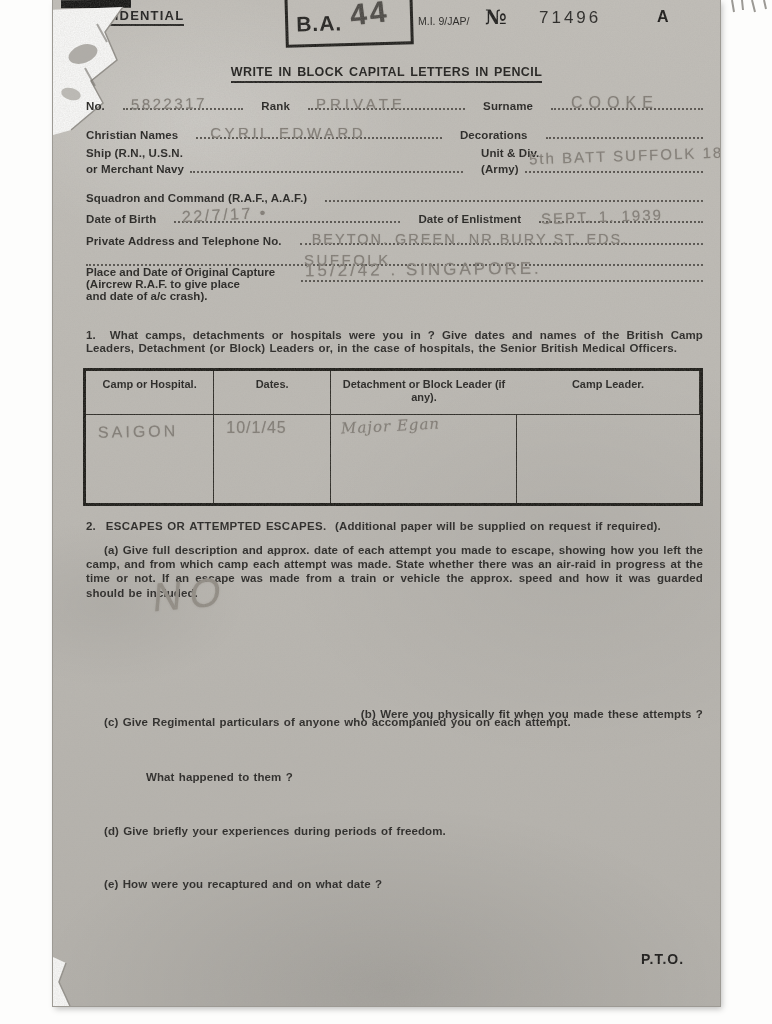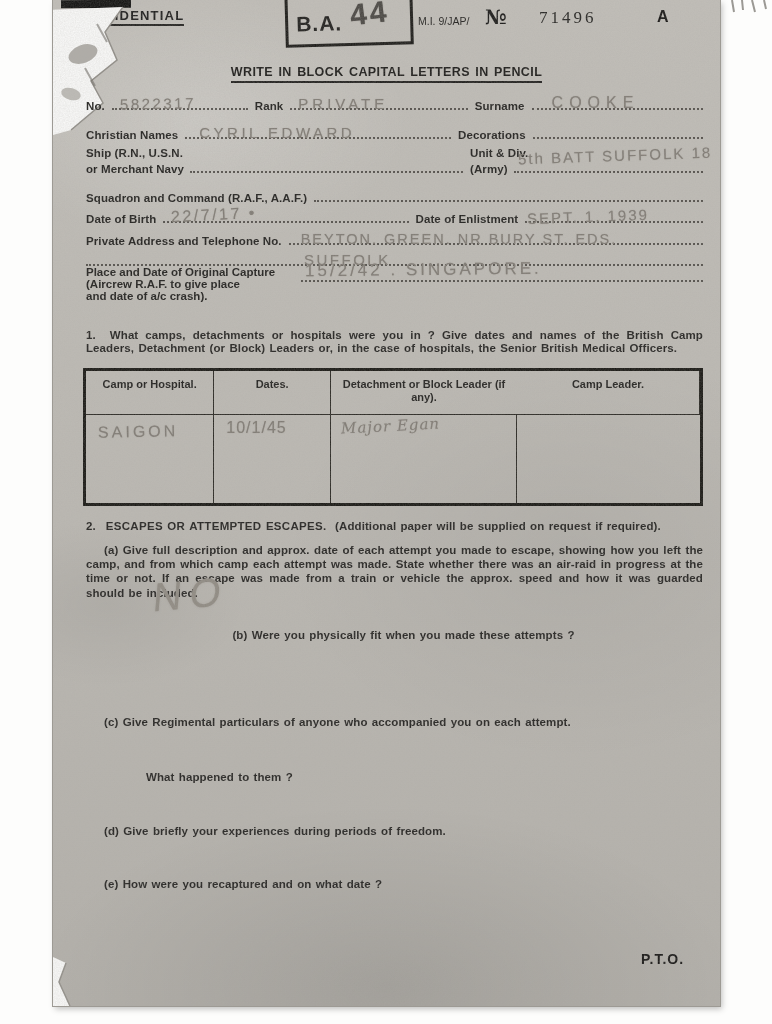--- a/index.html
+++ b/index.html
@@ -15,41 +15,41 @@
       linear-gradient(180deg, #c1beb8 0%, #bcb9b3 45%, #b3b0aa 100%);
     box-shadow: 0 0 0 1px #9d9a94, 2px 3px 6px rgba(0,0,0,0.25); }
   .grain { position:absolute; left:0; top:0; opacity:.5; pointer-events:none; }
 
   .p { font-size:11.5px; font-weight:700; color:#201f1d; letter-spacing:.1px; word-spacing:1px; }
   .lbl { font-size:11.5px; font-weight:700; color:#1d1c1a; white-space:nowrap; letter-spacing:.1px; }
   .hw { font-weight:400; color:#7f7a73; letter-spacing:2.5px; white-space:nowrap;
         font-size:15px; text-shadow:0 0 1px rgba(127,122,115,.55); }
   .cursive { font-family:"DejaVu Serif", serif; font-style:italic; letter-spacing:1px; }
 
-  .frow { position:absolute; left:33px; right:17px; display:flex; align-items:baseline; gap:7px; }
+  .frow { position:absolute; left:33px; right:17px; display:flex; align-items:baseline; gap:18px; }
   .dots { position:relative; height:13px; border-bottom:2px dotted rgba(62,59,54,.85); }
   .dots .hw { position:absolute; left:8px; bottom:-4px; }
 
   .bar-frag { position:absolute; left:8px; top:0; width:70px; height:8px; background:#0d0d0c;
               transform:rotate(-.6deg); }
   .confid { position:absolute; left:42px; top:8px; font-size:13px; font-weight:700; letter-spacing:1.2px;
             color:#181817; border-bottom:2.5px solid #1f1e1c; padding-bottom:1px; }
   .stamp { position:absolute; left:232px; top:-14px; width:128px; height:60px;
            border:3px solid #181714; transform:rotate(-1.6deg); }
   .stamp-no { position:absolute; left:56px; top:-3px; font-family:"DejaVu Serif", serif;
               font-weight:700; font-size:14px; color:#22211f; }
   .stamp-ba { position:absolute; left:8px; top:22px; font-size:21px; font-weight:700;
               letter-spacing:1px; color:#1b1a18; }
   .stamp-44 { position:absolute; left:62px; top:8px; font-size:30px; font-weight:700;
               color:#474440; letter-spacing:3px; transform:rotate(-5deg);
               text-shadow:0 0 1px rgba(71,68,64,.6); }
   .mi { position:absolute; left:365px; top:15px; font-size:10.5px; font-weight:400; color:#1c1b19; }
   .nosym { position:absolute; left:432px; top:5px; font-family:"DejaVu Serif", serif;
            font-weight:700; font-size:20px; color:#161514; }
-  .serial { position:absolute; left:486px; top:8px; font-family:Liberation Serif, serif;
+  .serial { position:absolute; left:486px; top:8px; font-family:Liberation Sans, sans-serif;
             font-size:17px; letter-spacing:3px; color:#21201e; }
   .suffix-a { position:absolute; left:604px; top:8px; font-size:16px; font-weight:700; color:#121110; }
 
   .title-wrap { position:absolute; left:0; right:0; top:62px; text-align:center; }
   .title-wrap span { font-size:12.5px; font-weight:700; letter-spacing:.4px; word-spacing:1.5px;
                      color:#171614; border-bottom:2px solid #1d1c1a; padding-bottom:2px; }
 
   .two-line { display:flex; flex-direction:column; }
   .two-line .l2 { display:flex; align-items:baseline; gap:6px; margin-top:1px; }
 
@@ -221,21 +221,21 @@
     </div>
 
     <p class="q p" style="top:520px;text-align:left">
       <span class="qnum" style="margin-right:10px">2.</span><span style="letter-spacing:.3px">ESCAPES OR ATTEMPTED ESCAPES.</span>&nbsp;&nbsp;<span>(Additional paper will be supplied on request if required).</span>
     </p>
 
     <p class="q p indent" style="top:543px;line-height:14.2px">(a)  Give full description and approx. date of each attempt you made to escape, showing how you left the camp, and from which camp each attempt was made.  State whether there was an air-raid in progress at the time or not.  If an escape was made from a train or vehicle the approx. speed and how it was guarded should be included.</p>
 
     <span class="answer-no">NO</span>
 
-    <p class="q p indent" style="top:629px;text-align:center">(b)  Were you physically fit when you made these attempts ?</p>
+    <p class="q p indent" style="top:708px;text-align:right">(b)  Were you physically fit when you made these attempts ?</p>
     <p class="q p indent" style="top:716px;text-align:left">(c)  Give Regimental particulars of anyone who accompanied you on each attempt.</p>
     <p class="q p" style="top:771px;left:93px;text-align:left">What happened to them ?</p>
     <p class="q p indent" style="top:825px;text-align:left">(d)  Give briefly your experiences during periods of freedom.</p>
     <p class="q p indent" style="top:878px;text-align:left">(e)  How were you recaptured and on what date ?</p>
 
     <span class="pto">P.T.O.</span>
 
     <svg class="decor" style="left:-2px;top:938px" width="42" height="68" viewBox="0 0 42 68">
       <path d="M0,18 L15,25 L8,44 L19,68 L0,68 Z" fill="#fbfbfa"></path>
       <path d="M15,25 L8,44 L19,68" fill="none" stroke="#928f89" stroke-width="1.5"></path>

